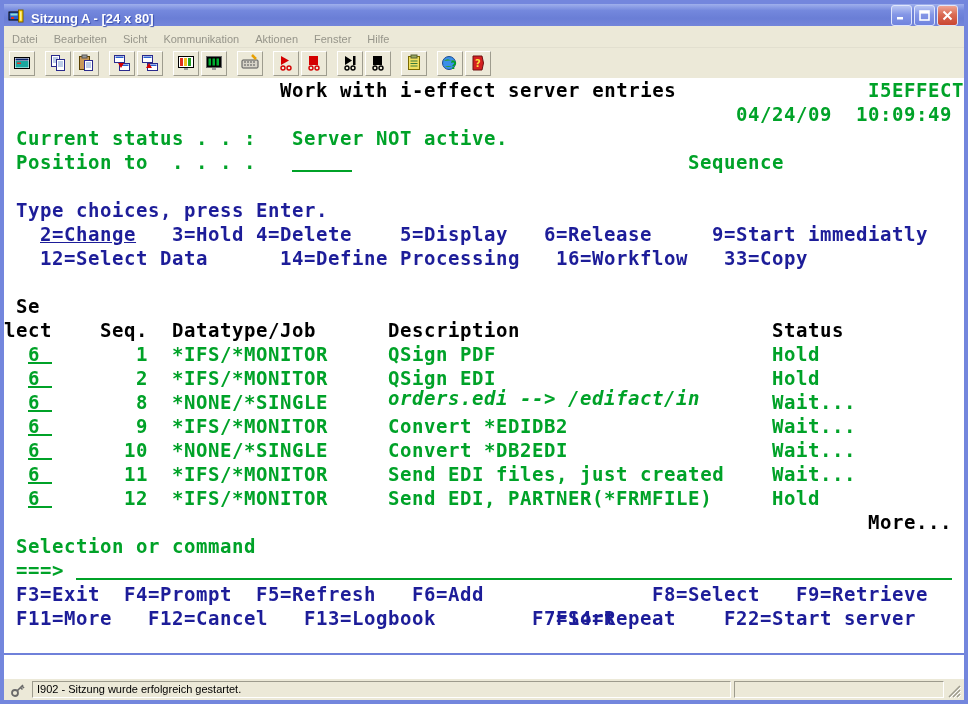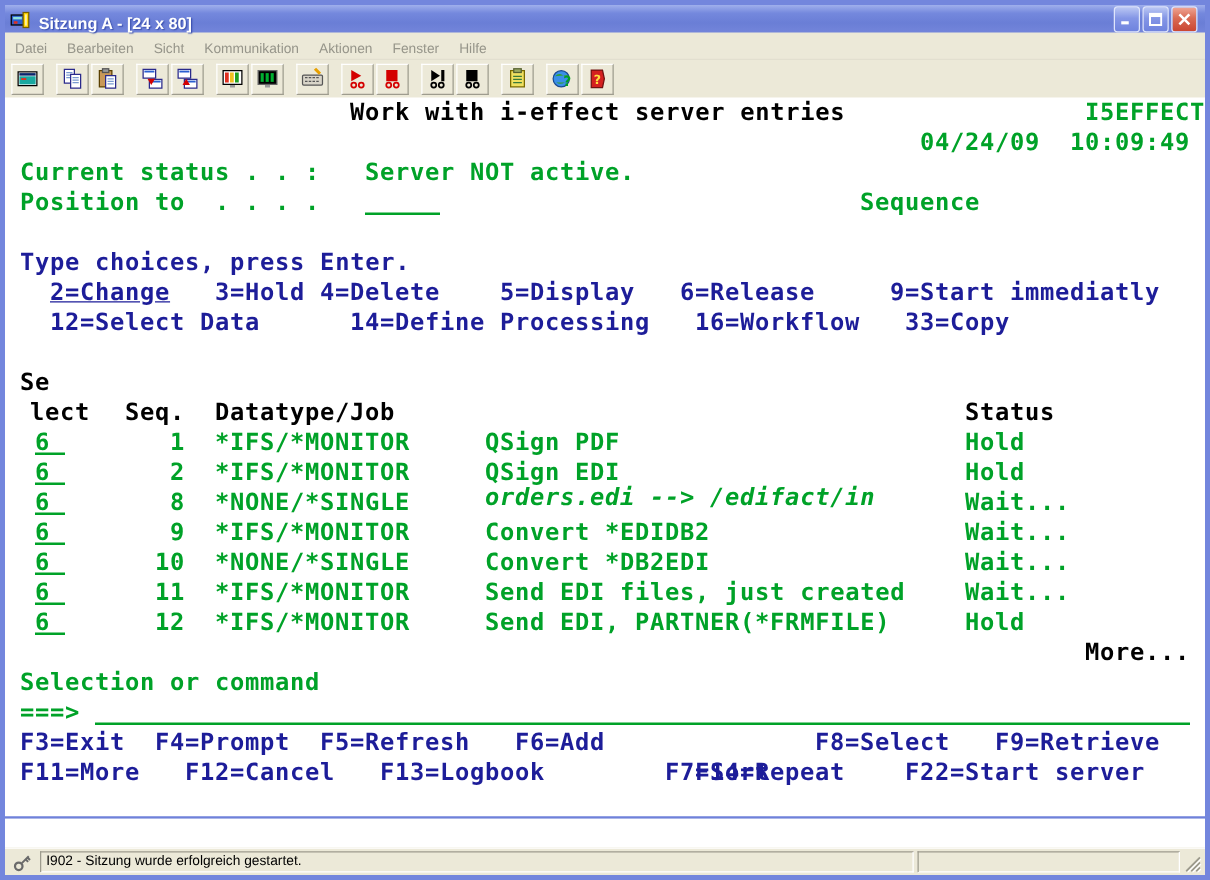--- a/index.html
+++ b/index.html
@@ -304,23 +304,24 @@
       <span class="run c-blue" style="left: 168px; top: 144px;">3=Hold</span>
       <span class="run c-blue" style="left: 252px; top: 144px;">4=Delete</span>
       <span class="run c-blue" style="left: 396px; top: 144px;">5=Display</span>
       <span class="run c-blue" style="left: 540px; top: 144px;">6=Release</span>
       <span class="run c-blue" style="left: 708px; top: 144px;">9=Start immediatly</span>
       <span class="run c-blue" style="left: 36px; top: 168px;">12=Select Data</span>
       <span class="run c-blue" style="left: 276px; top: 168px; text-align: right;">14=Define Processing</span>
       <span class="run c-blue" style="left: 552px; top: 168px;">16=Workflow</span>
       <span class="run c-blue" style="left: 720px; top: 168px;">33=Copy</span>
       <span class="run c-black" style="left: 12px; top: 216px;">Se</span>
-      <span class="run c-black" style="left: 0px; top: 240px; padding-left: 20px;">lect</span>
+      <span class="run c-black" style="left: 0px; top: 240px;">lect</span>
       <span class="run c-black" style="left: 96px; top: 240px;">Seq.</span>
       <span class="run c-black" style="left: 168px; top: 240px;">Datatype/Job</span>
+      <span class="run c-black" style="left: 384px; top: 240px;">Description</span>
       <span class="run c-black" style="left: 768px; top: 240px;">Status</span>
       <span class="run c-green field" style="left: 24px; top: 264px; width: 24px;">6</span>
       <span class="run c-green" style="left: 132px; top: 264px;">1</span>
       <span class="run c-green" style="left: 168px; top: 264px;">*IFS/*MONITOR</span>
       <span class="run c-green" style="left: 384px; top: 264px;">QSign PDF</span>
       <span class="run c-green" style="left: 768px; top: 264px;">Hold</span>
       <span class="run c-green field" style="left: 24px; top: 288px; width: 24px;">6</span>
       <span class="run c-green" style="left: 132px; top: 288px;">2</span>
       <span class="run c-green" style="left: 168px; top: 288px;">*IFS/*MONITOR</span>
       <span class="run c-green" style="left: 384px; top: 288px;">QSign EDI</span>

